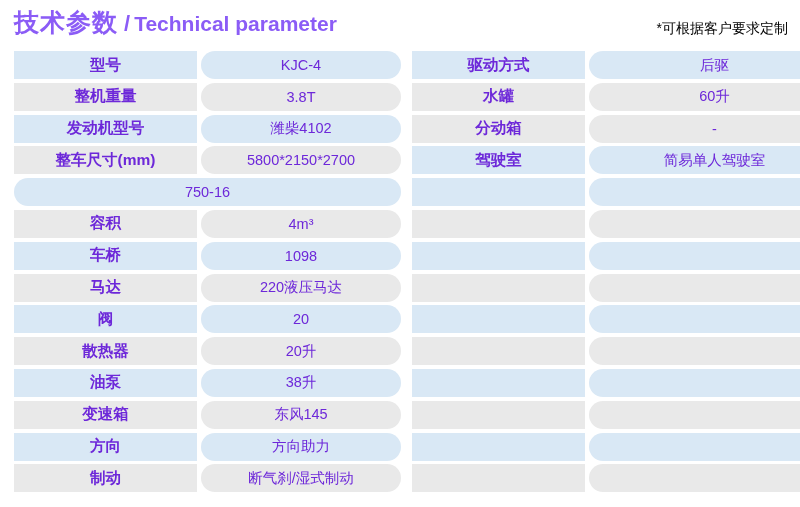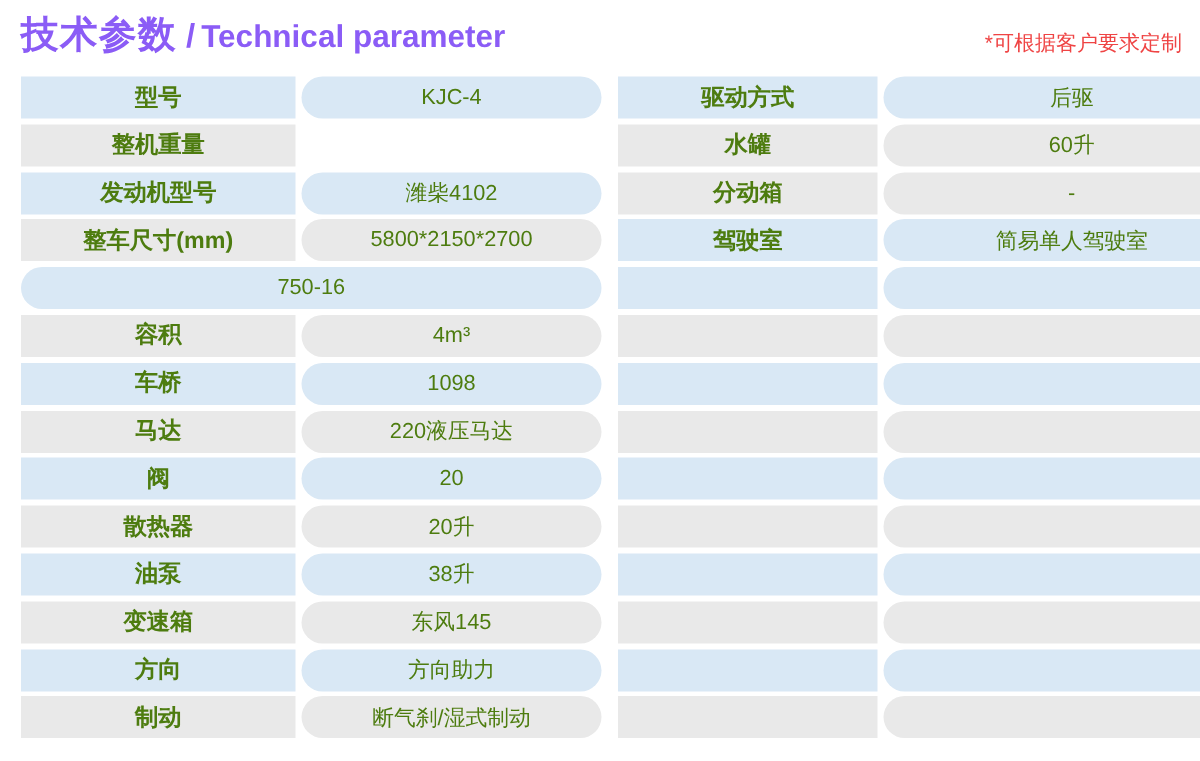--- a/index.html
+++ b/index.html
@@ -30,21 +30,21 @@
   }
   .title-en {
     font-size: 21px;
     font-weight: 700;
   }
   .header-note {
     position: absolute;
     right: 12px;
     top: 20px;
     font-size: 14px;
-    color: #ef4444;
+    color: #000000;
     white-space: nowrap;
   }
   .spec-table {
     position: absolute;
     top: 51px;
     display: flex;
     flex-direction: column;
     gap: 3.8px;
   }
   .spec-table.left  { left: 14px;  width: 387px; }
@@ -52,21 +52,21 @@
   .spec-row {
     display: flex;
     gap: 4px;
     height: 28px;
     flex: 0 0 28px;
   }
   .cell {
     display: flex;
     align-items: center;
     justify-content: center;
-    color: #4d7c0f;
+    color: #6d28d9;
     overflow: hidden;
     white-space: nowrap;
   }
   .cell.label {
     font-weight: 700;
     font-size: 15.5px;
   }
   .cell.value {
     font-size: 14.5px;
     border-radius: 14px;
@@ -86,20 +86,21 @@
 
 <div class="header-note">*可根据客户要求定制</div>
 
 <div class="spec-table left">
     <div class="spec-row row-blue">
       <div class="cell label">型号</div>
       <div class="cell value">KJC-4</div>
     </div>
     <div class="spec-row row-gray">
       <div class="cell label">整机重量</div>
+      <div class="cell value">3.8T</div>
     </div>
     <div class="spec-row row-blue">
       <div class="cell label">发动机型号</div>
       <div class="cell value">潍柴4102</div>
     </div>
     <div class="spec-row row-gray">
       <div class="cell label">整车尺寸(mm)</div>
       <div class="cell value">5800*2150*2700</div>
     </div>
     <div class="spec-row row-blue">

